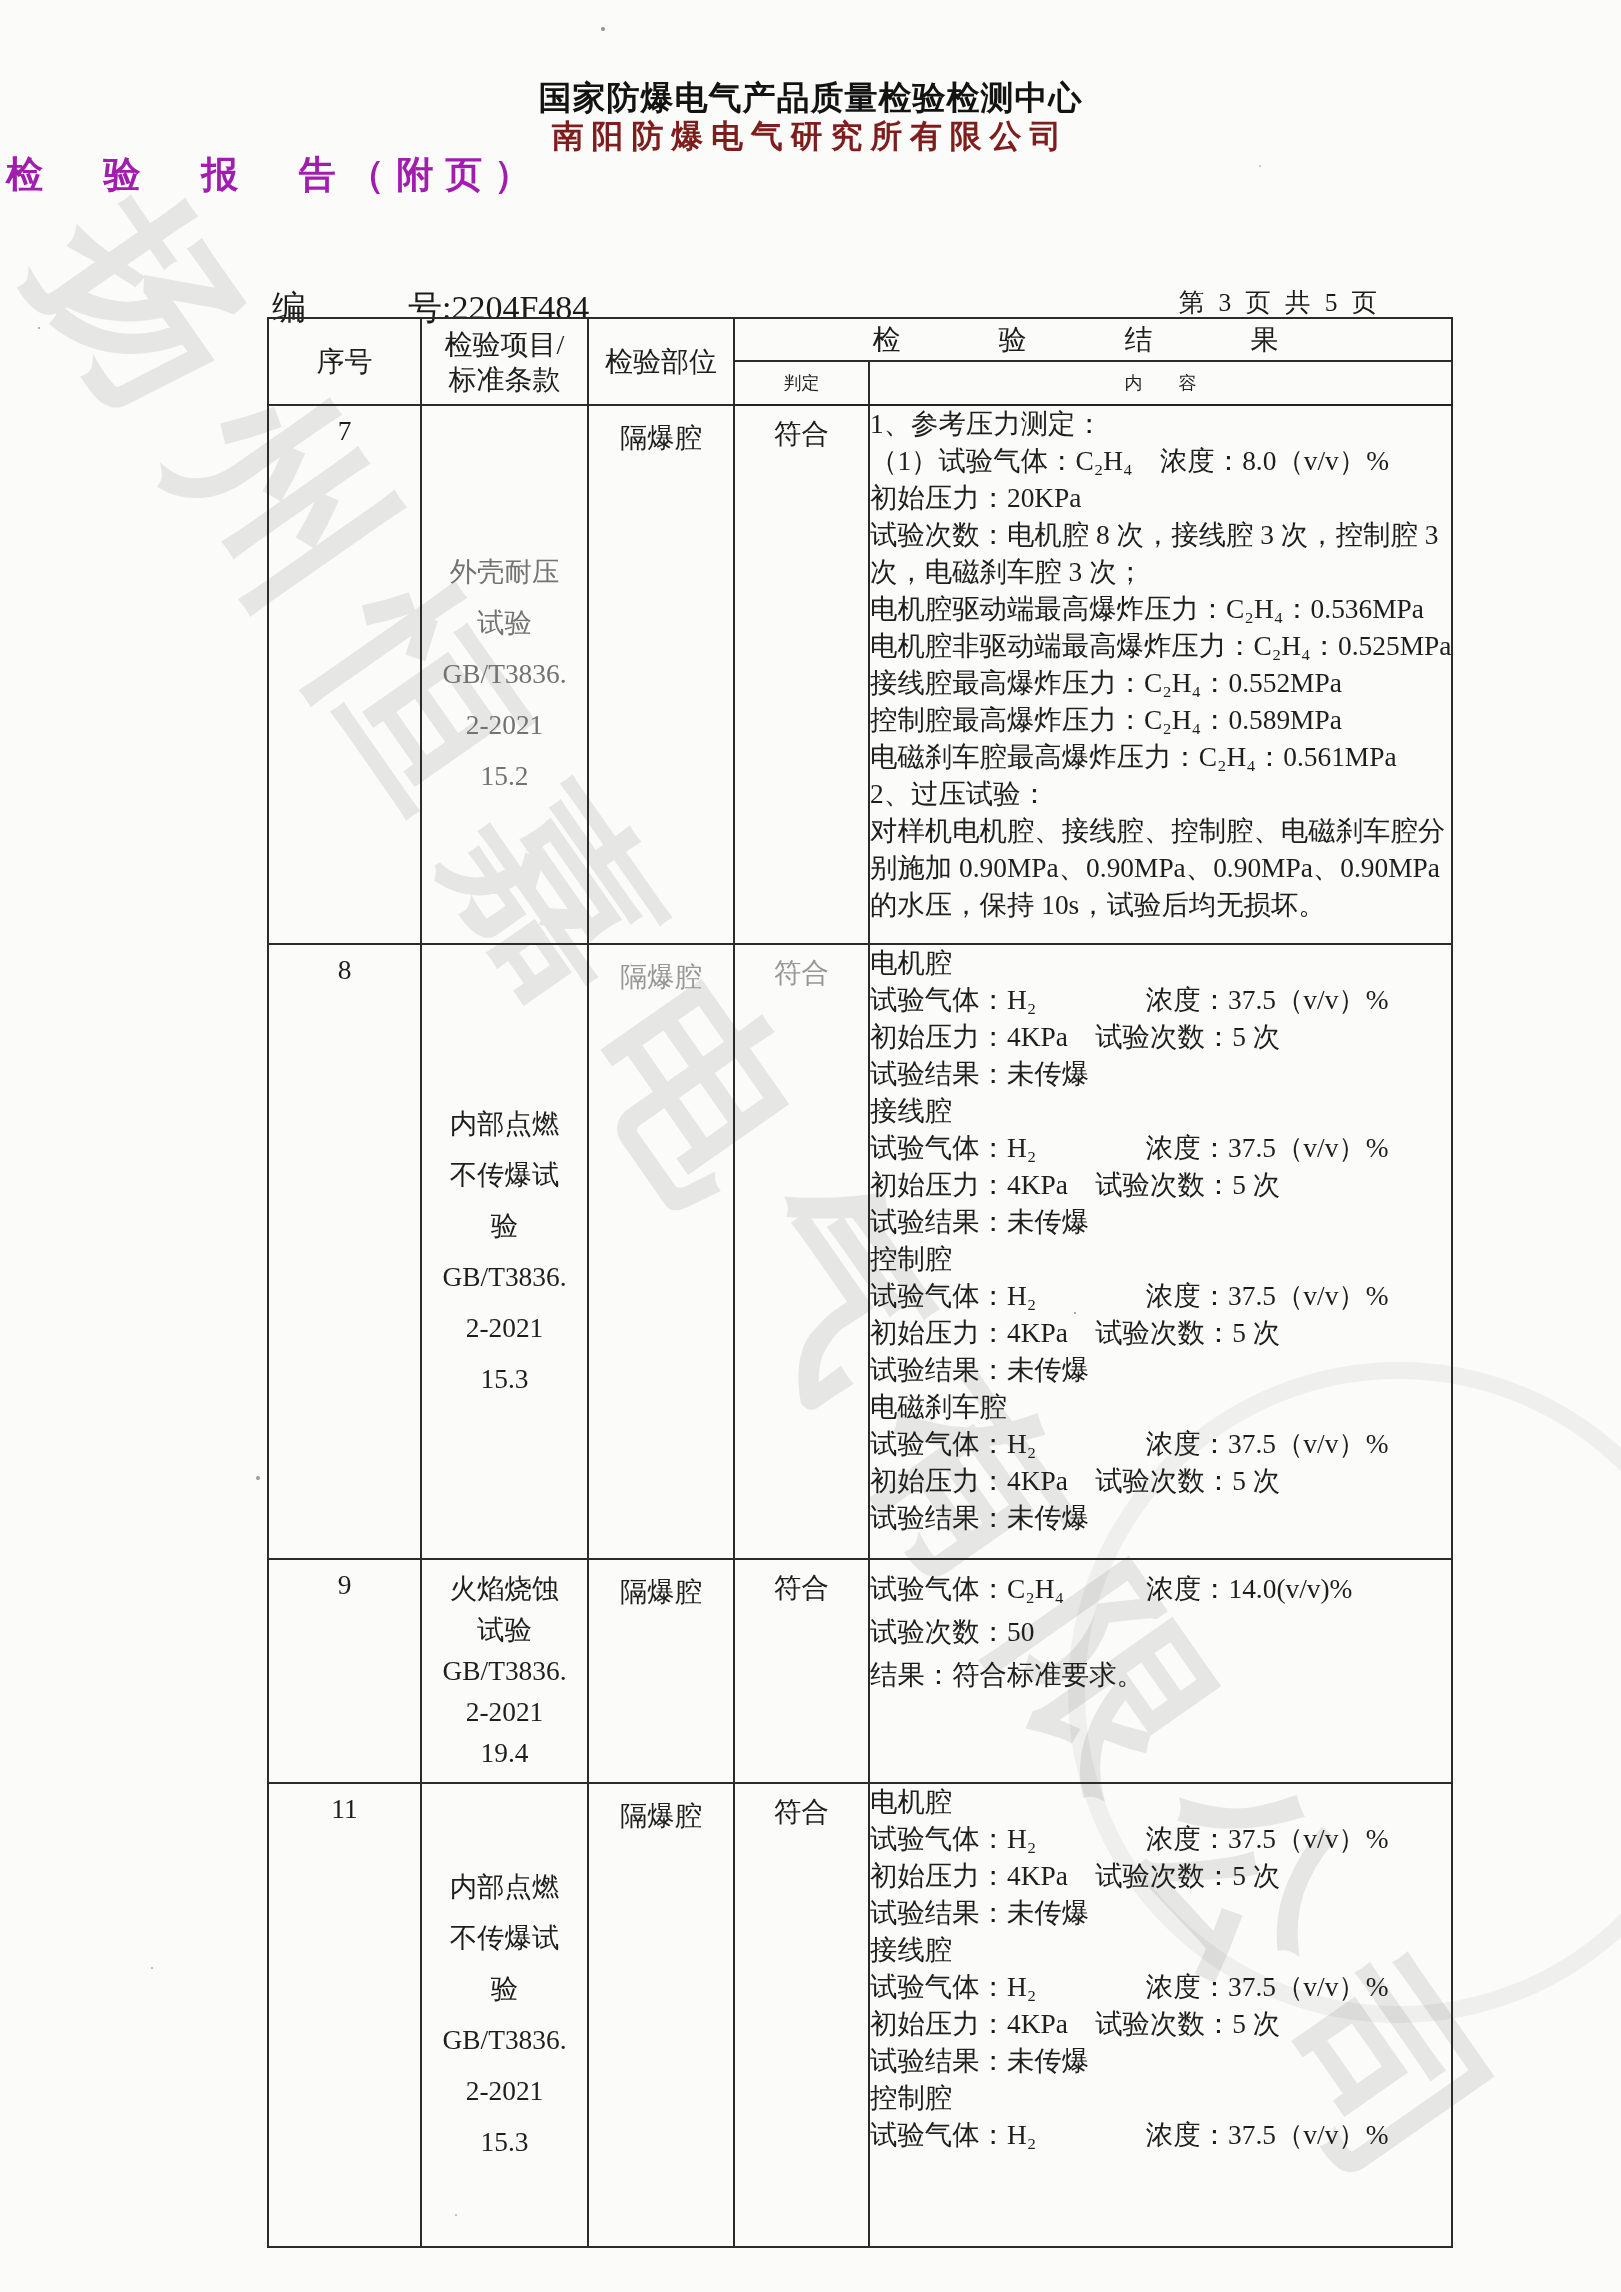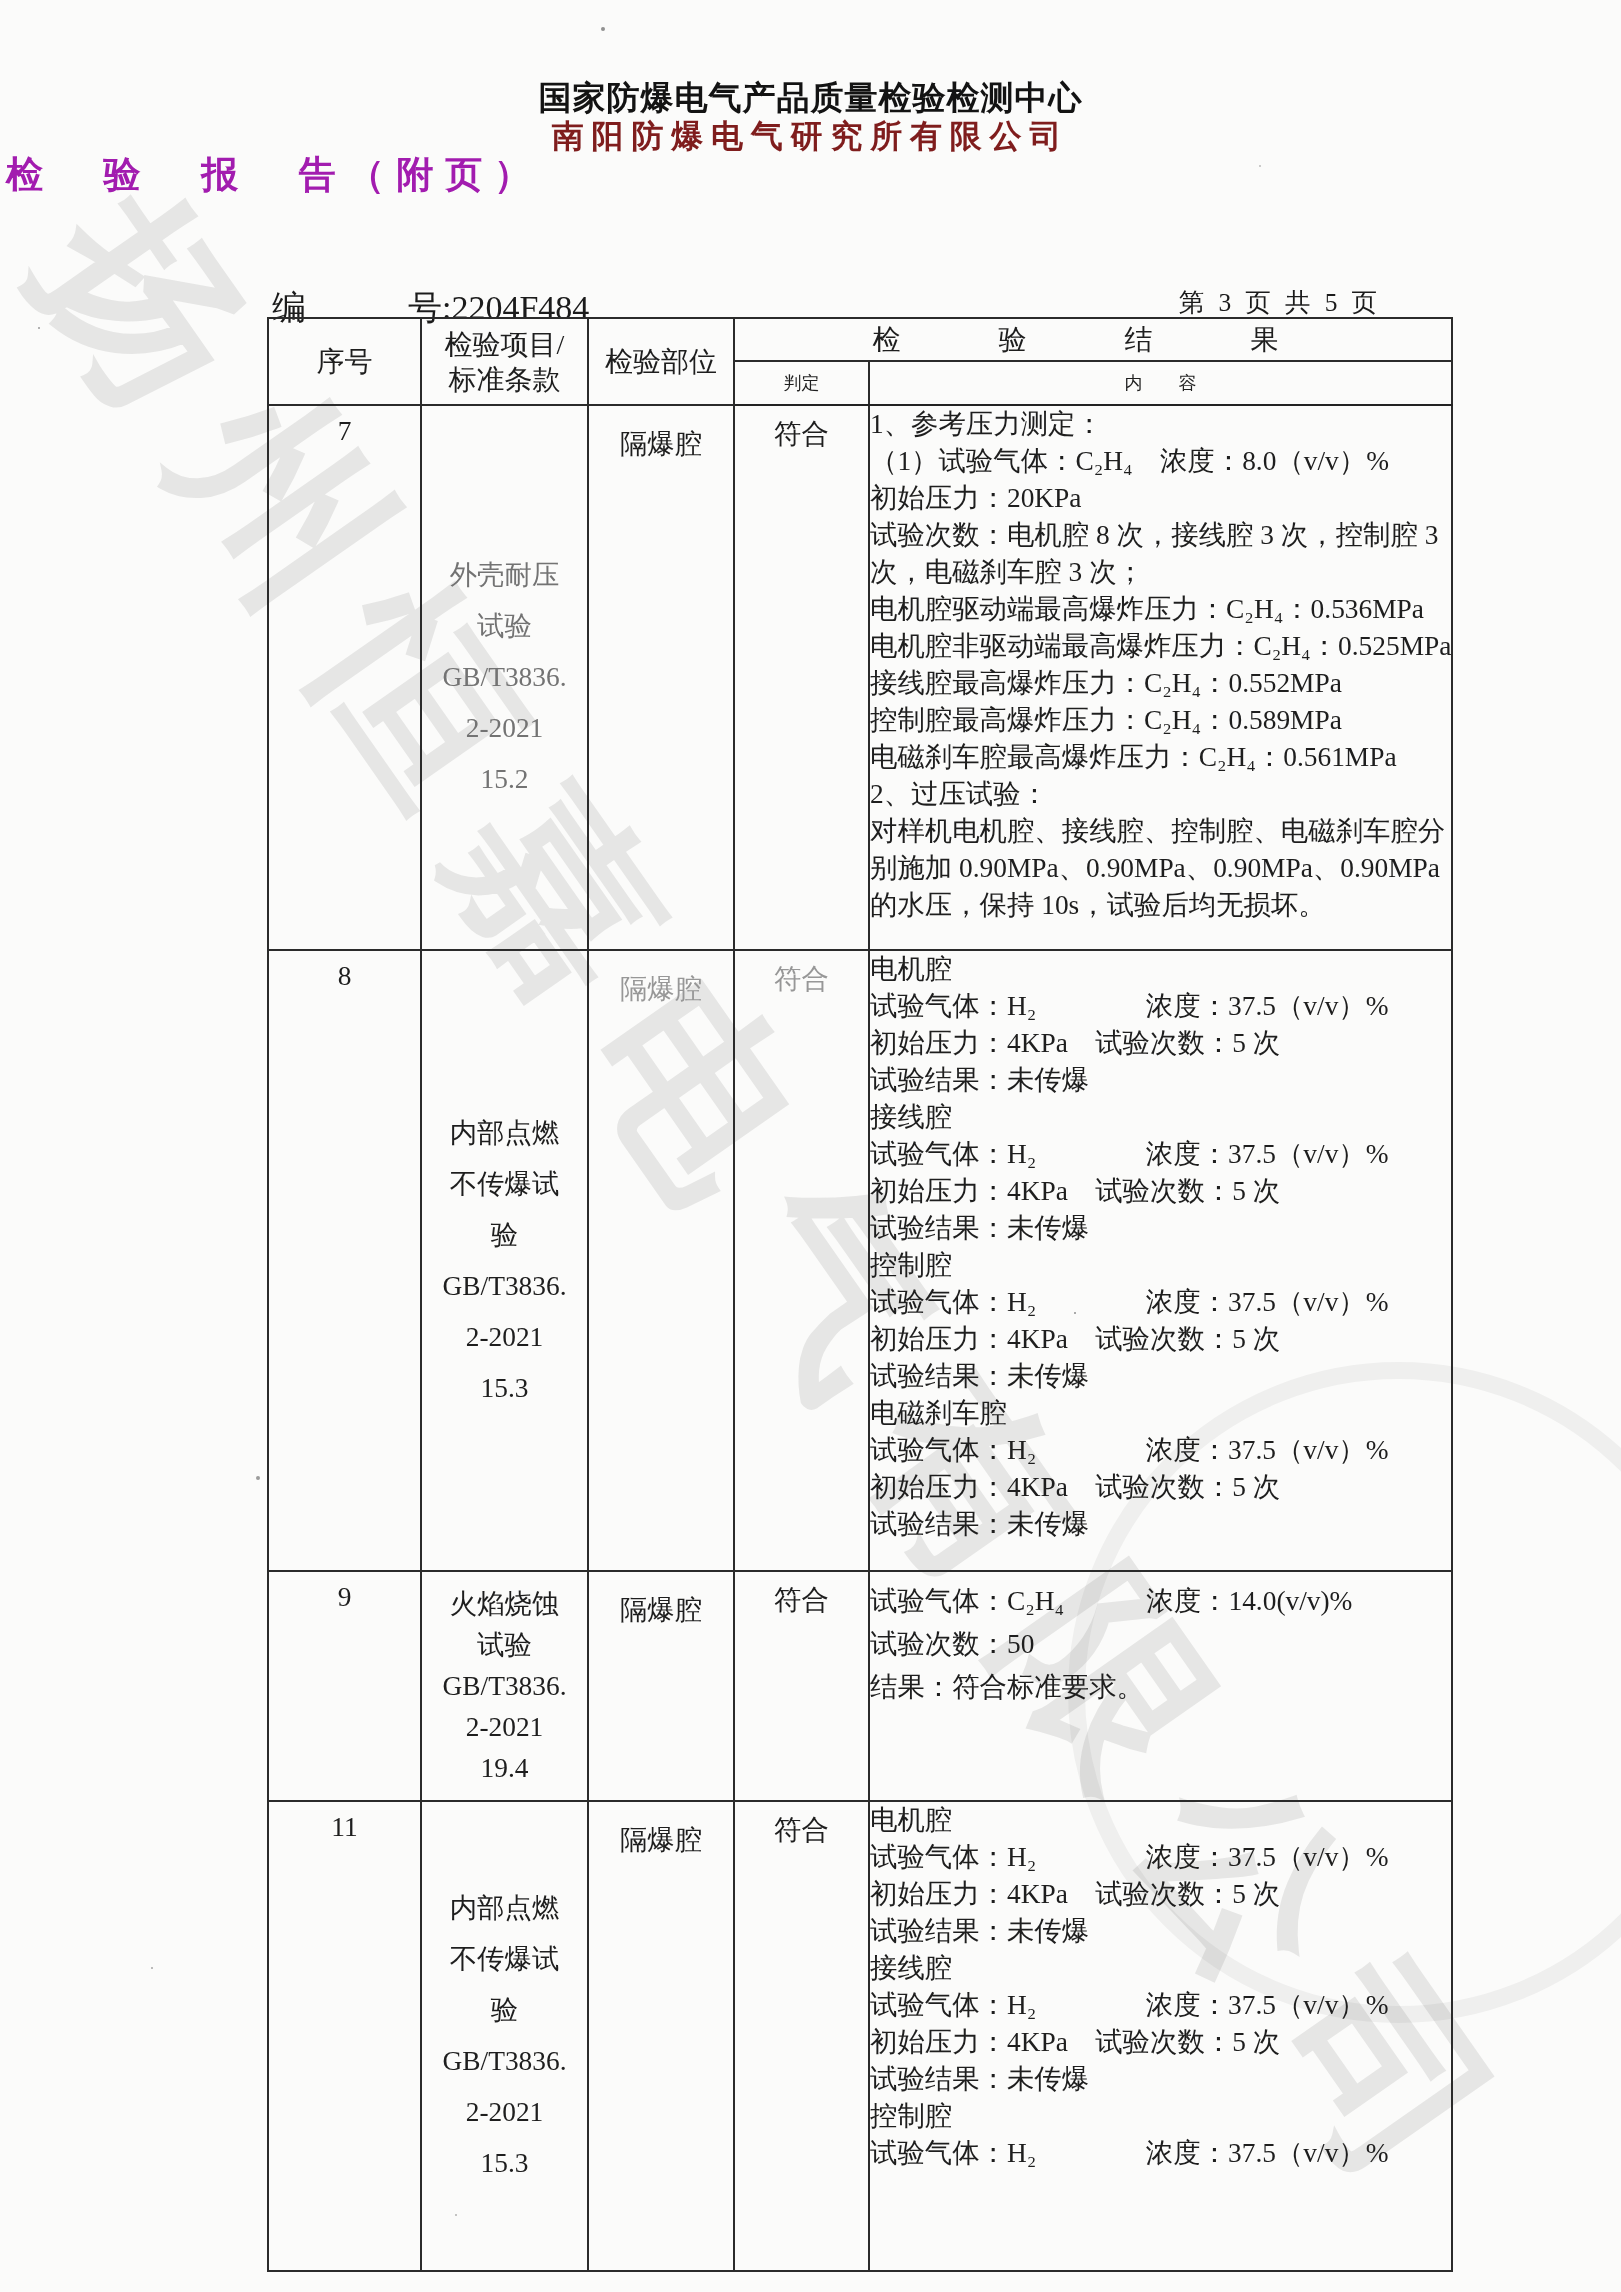--- a/index.html
+++ b/index.html
@@ -63,21 +63,21 @@
     border:2px solid #2b2b2b;
     padding:0;vertical-align:top;
   }
   table.report-table{border:2.9px solid #222;margin-left:40px;}
   tr.h1 td{height:41px;text-align:center;vertical-align:middle;font-size:28px;}
   tr.h2 td{height:42px;text-align:center;vertical-align:middle;font-size:18px;border-bottom:2.9px solid #222;}
   td.no-h{vertical-align:middle;}
   td.item-h div{line-height:35px;}
   td.result-h{letter-spacing:35px;}
   tr.datarow td.no{text-align:center;padding-top:9.8px;}
-  tr.datarow td.part{text-align:center;padding-top:20px;}
+  tr.datarow td.part{text-align:center;padding-top:14px;}
   tr.datarow td.judg{text-align:center;padding-top:9.8px;}
   tr.datarow td.item{vertical-align:middle;text-align:center;}
   td.item .tline{height:51px;line-height:51px;}
   tr.r9 td.item .tline{height:41px;line-height:41px;}
   td.content{padding:3.9px 7.8px 0 14.7px;}
   td.content .tline{height:37px;line-height:37px;white-space:nowrap;overflow:hidden;}
   tr.r9 td.content{padding-top:7.8px;}
   tr.r9 td.content .tline{height:43px;line-height:43px;}
   tr.r7 td{height:523px;}
   tr.r8 td{height:599px;}

